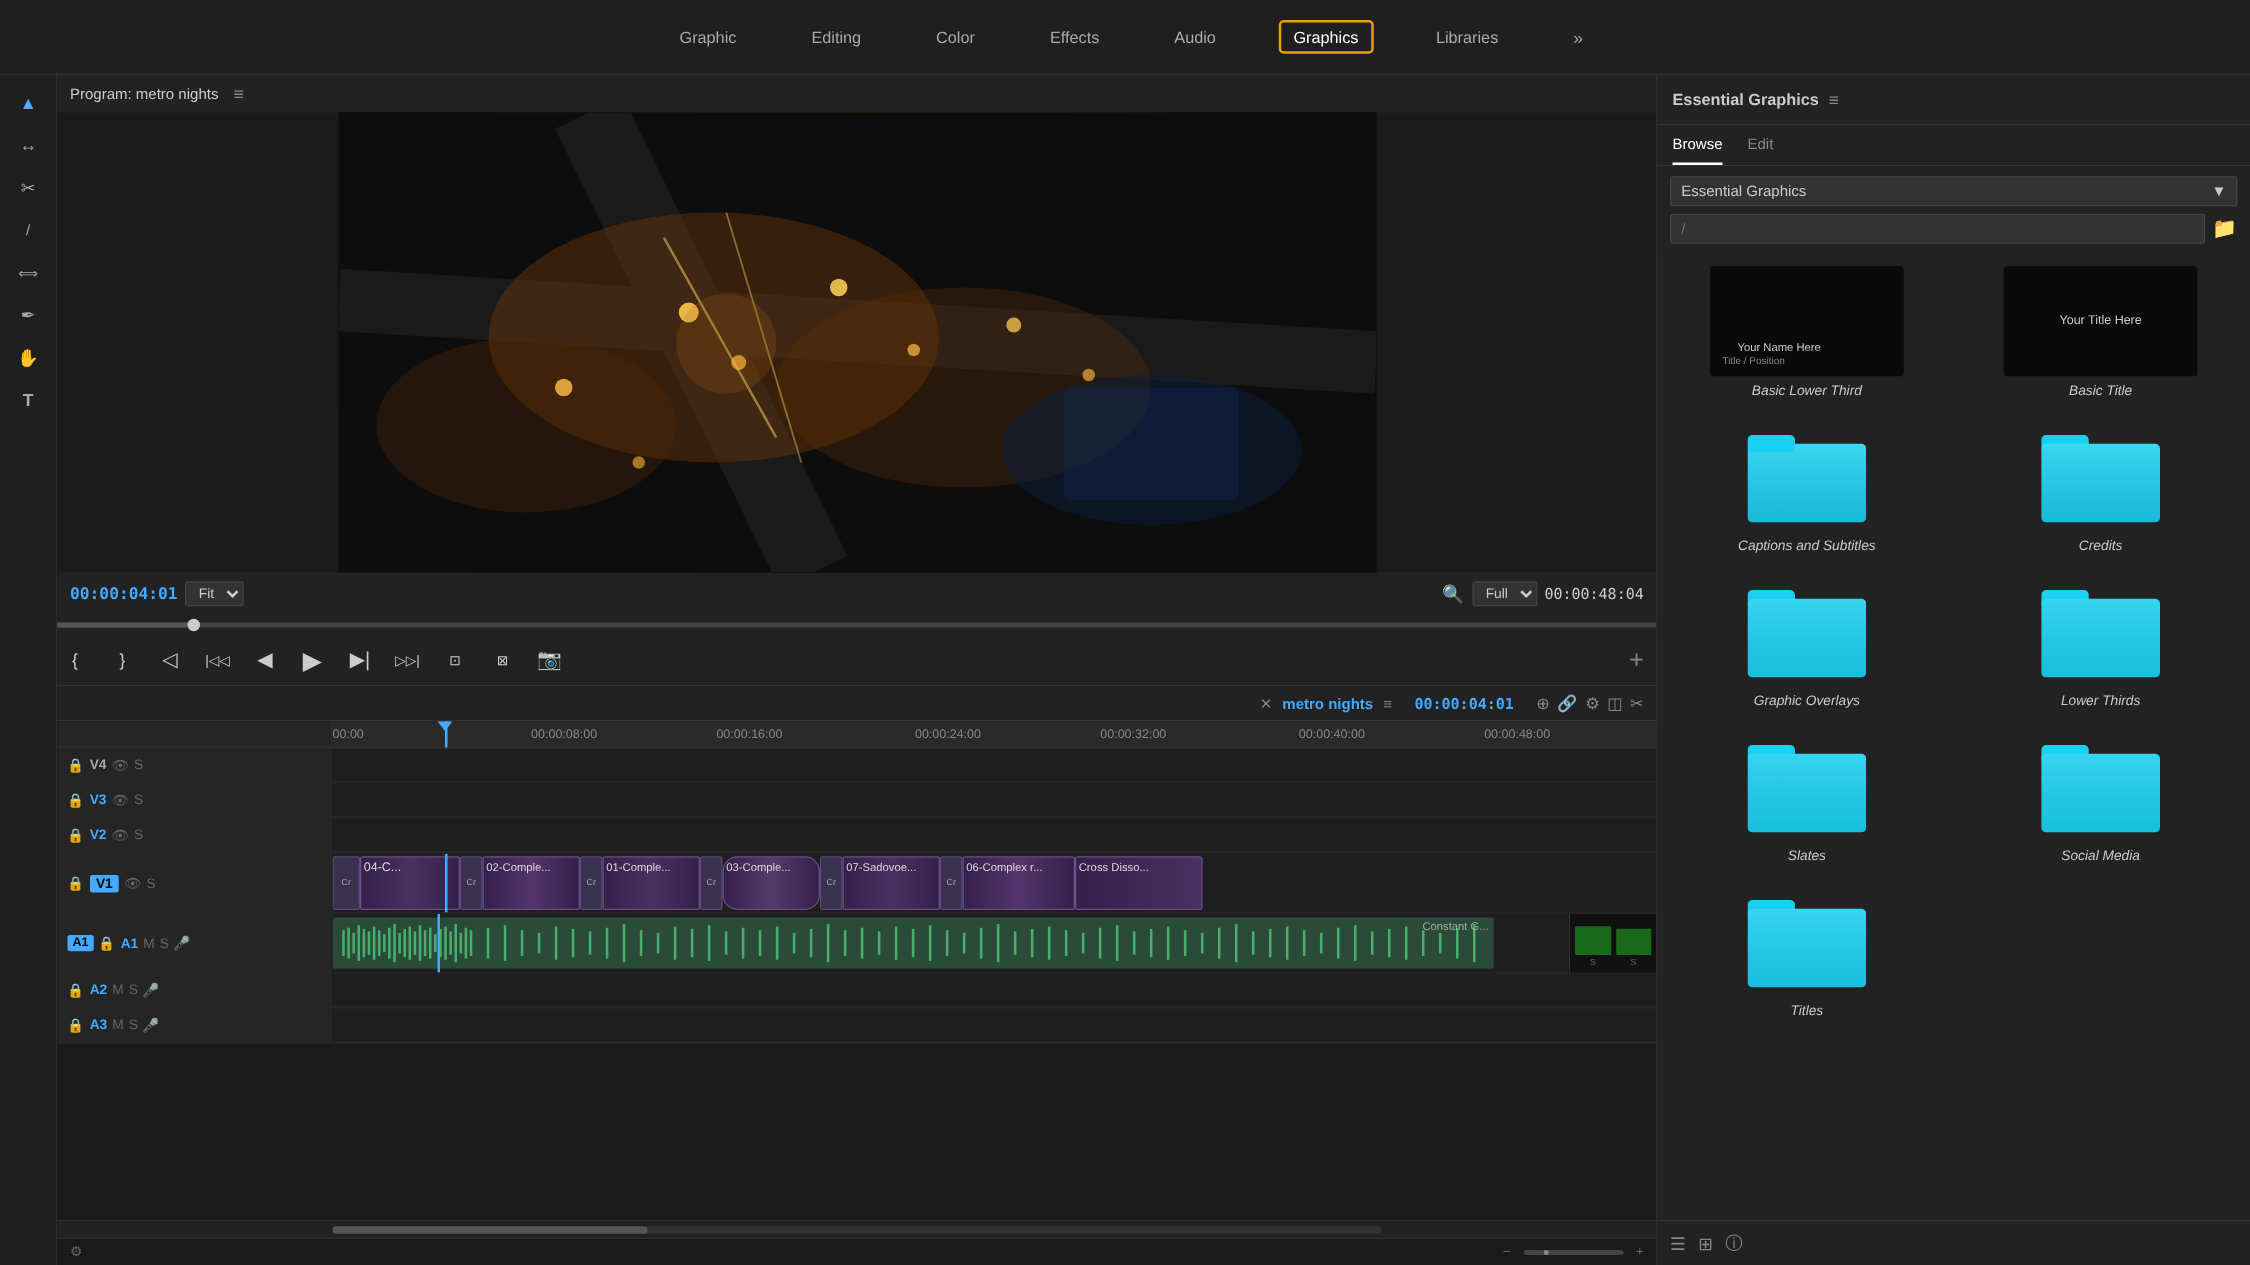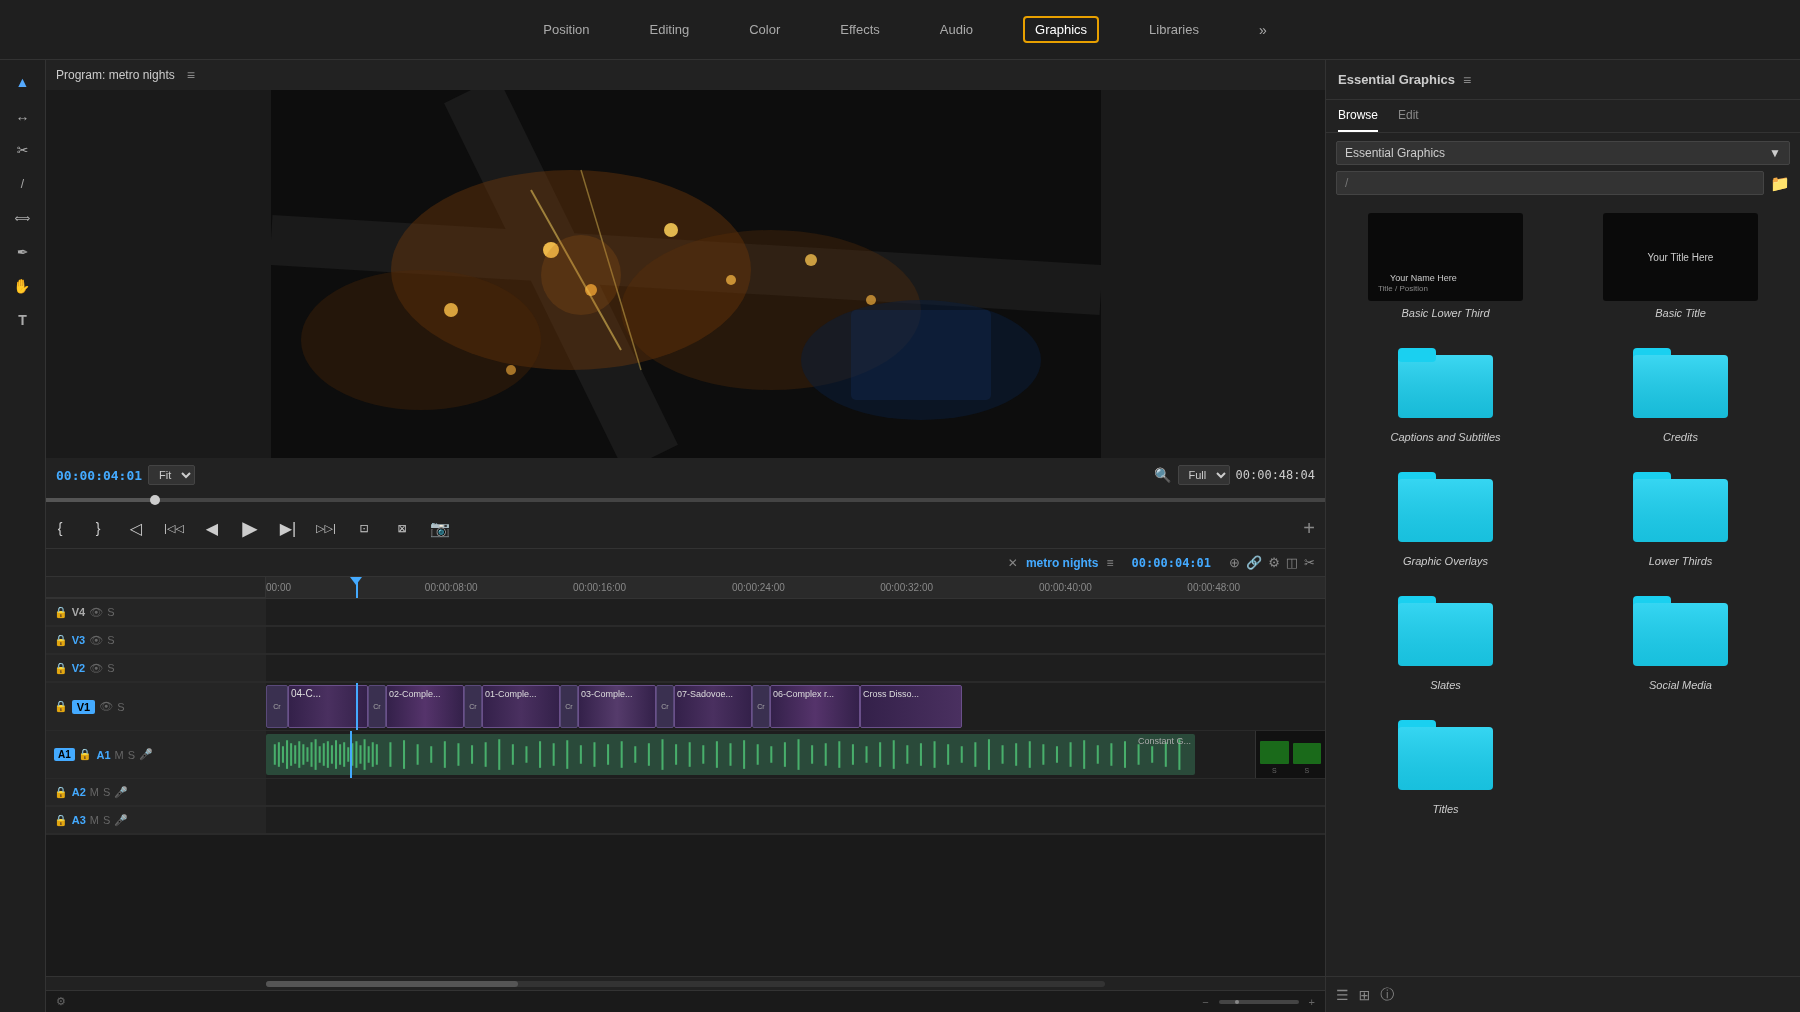--- a/index.html
+++ b/index.html
@@ -512,21 +512,21 @@
       height: 10px;
       background: #ccc;
       border-radius: 50%;
       transform: translateX(-50%);
     }
   </style>
 </head>
 <body>
 
 <div id="top-nav">
-  <div class="nav-item">Position</div>
+  <div class="nav-item">Graphic</div>
   <div class="nav-item">Editing</div>
   <div class="nav-item">Color</div>
   <div class="nav-item">Effects</div>
   <div class="nav-item">Audio</div>
   <div class="nav-item active">Graphics</div>
   <div class="nav-item">Libraries</div>
   <div class="nav-more">»</div>
 </div>
 
 <div id="main">
@@ -723,21 +723,21 @@
 
               <div style="position:absolute;left:198px;top:2px;width:18px;bottom:2px;background:#3a3050;border:1px solid #5a4a7a;border-radius:2px;font-size:7px;color:#aaa;display:flex;align-items:center;justify-content:center;">Cr</div>
 
               <div style="position:absolute;left:216px;top:2px;width:78px;bottom:2px;background:#4a3060;border:1px solid #6a508a;border-radius:2px;overflow:hidden;">
                 <div style="position:absolute;inset:0;background:linear-gradient(90deg,#2a1a40,#4a3060,#2a1a40);opacity:0.7;"></div>
                 <span style="position:relative;z-index:1;font-size:9px;color:#ddd;padding:2px;">01-Comple...</span>
               </div>
 
               <div style="position:absolute;left:294px;top:2px;width:18px;bottom:2px;background:#3a3050;border:1px solid #5a4a7a;border-radius:2px;font-size:7px;color:#aaa;display:flex;align-items:center;justify-content:center;">Cr</div>
 
-              <div style="position:absolute;left:312px;top:2px;width:78px;bottom:2px;background:#4a3060;border:1px solid #6a508a;border-radius:2px;overflow:hidden;">
+              <div style="position:absolute;left:312px;top:2px;width:78px;bottom:2px;background:#4a3060;border:1px solid #6a508a;border-radius:12px;overflow:hidden;">
                 <div style="position:absolute;inset:0;background:linear-gradient(90deg,#2a1a40,#5a4070,#2a1a40);opacity:0.7;"></div>
                 <span style="position:relative;z-index:1;font-size:9px;color:#ddd;padding:2px;">03-Comple...</span>
               </div>
 
               <div style="position:absolute;left:390px;top:2px;width:18px;bottom:2px;background:#3a3050;border:1px solid #5a4a7a;border-radius:2px;font-size:7px;color:#aaa;display:flex;align-items:center;justify-content:center;">Cr</div>
 
               <div style="position:absolute;left:408px;top:2px;width:78px;bottom:2px;background:#4a3060;border:1px solid #6a508a;border-radius:2px;overflow:hidden;">
                 <div style="position:absolute;inset:0;background:linear-gradient(90deg,#2a1a40,#4a3060,#2a1a40);opacity:0.7;"></div>
                 <span style="position:relative;z-index:1;font-size:9px;color:#ddd;padding:2px;">07-Sadovoe...</span>
               </div>

